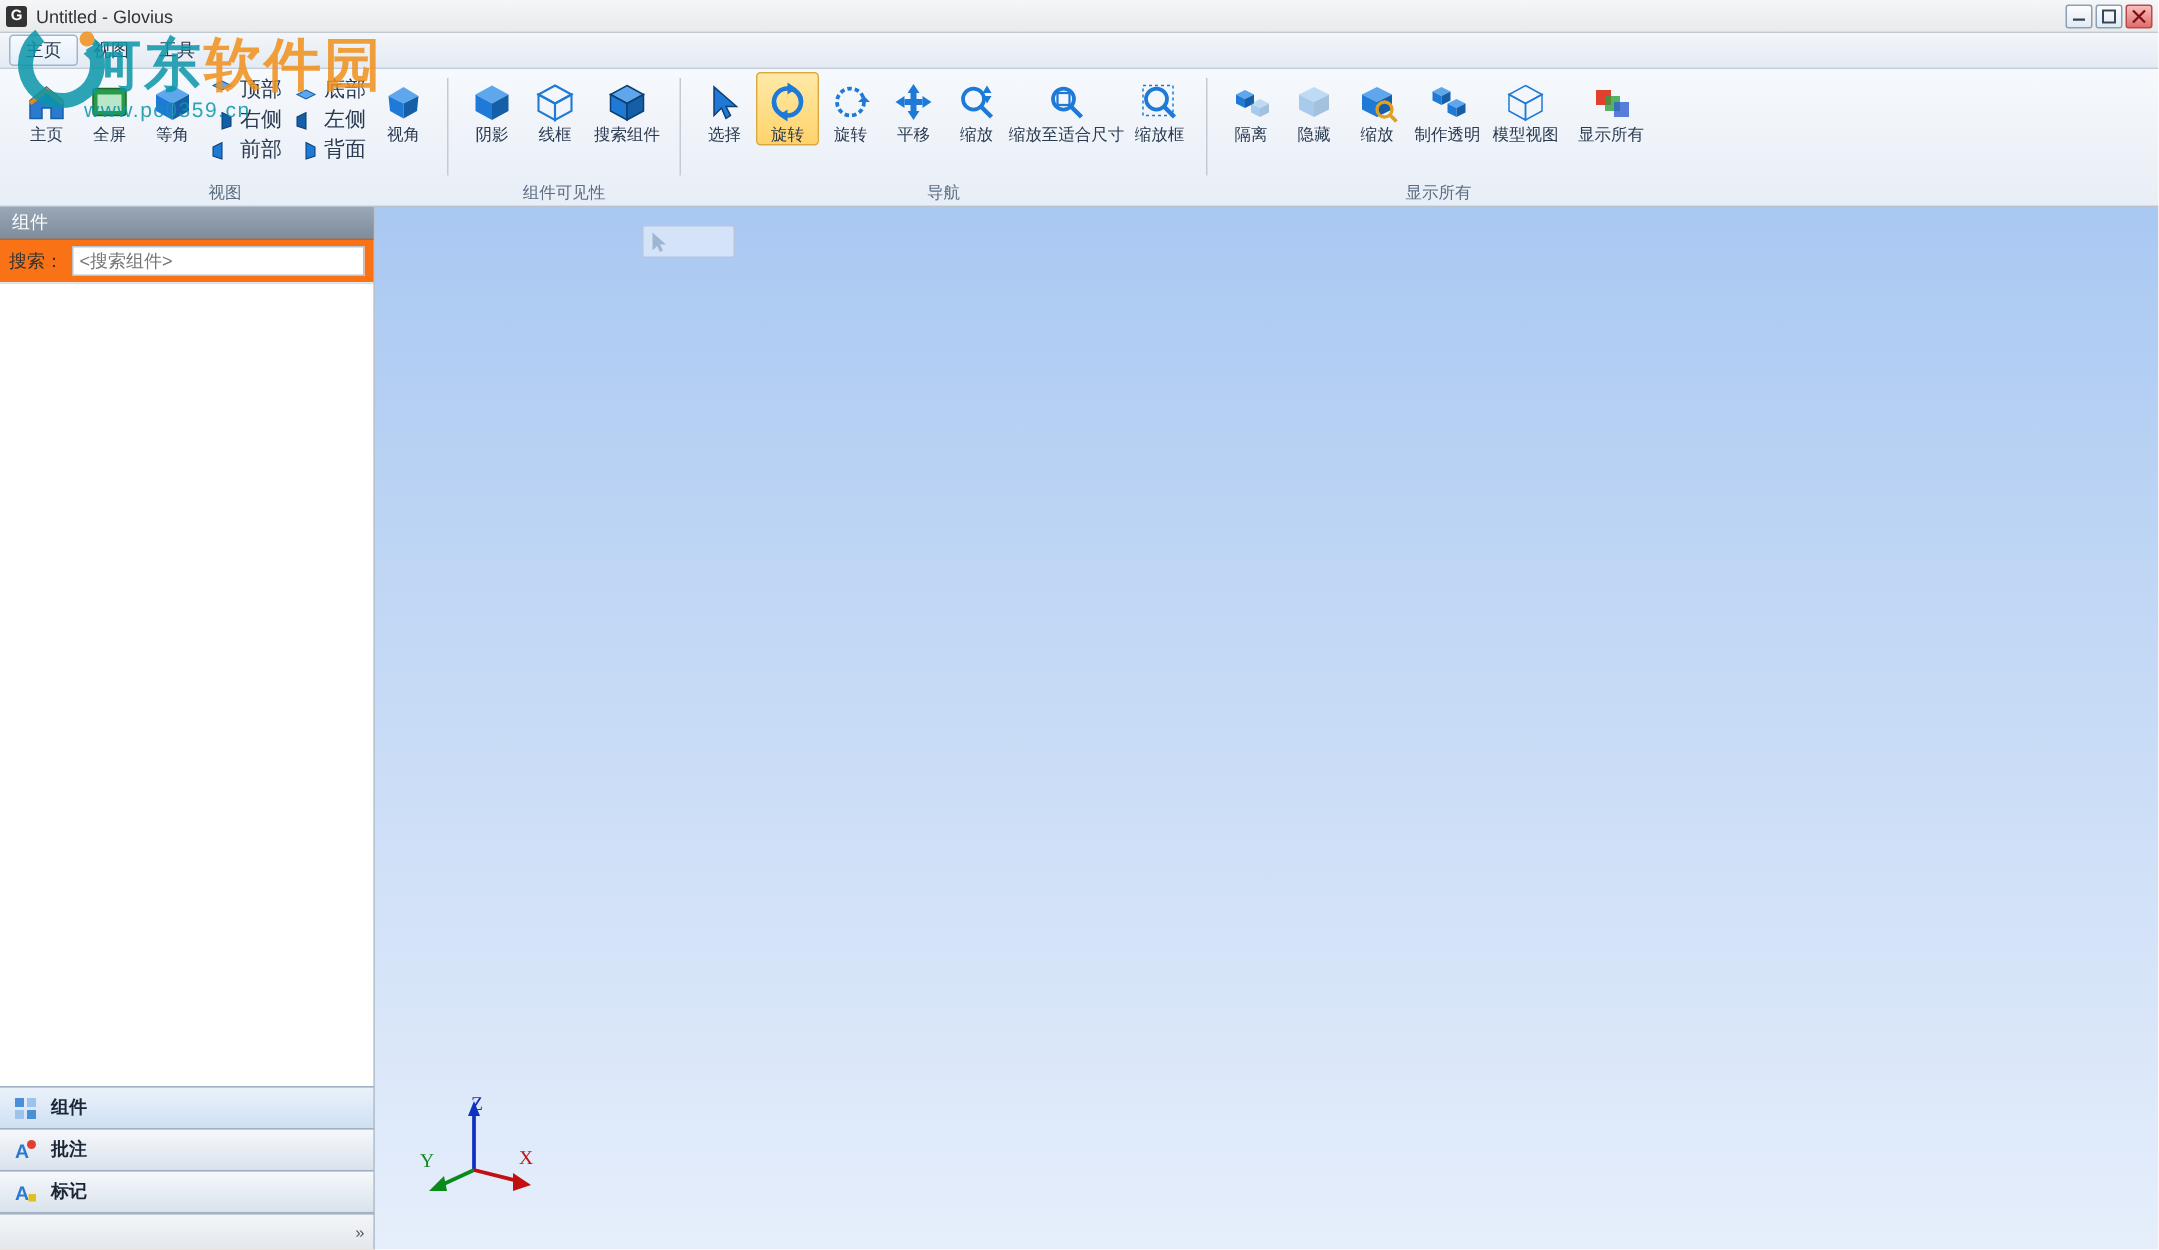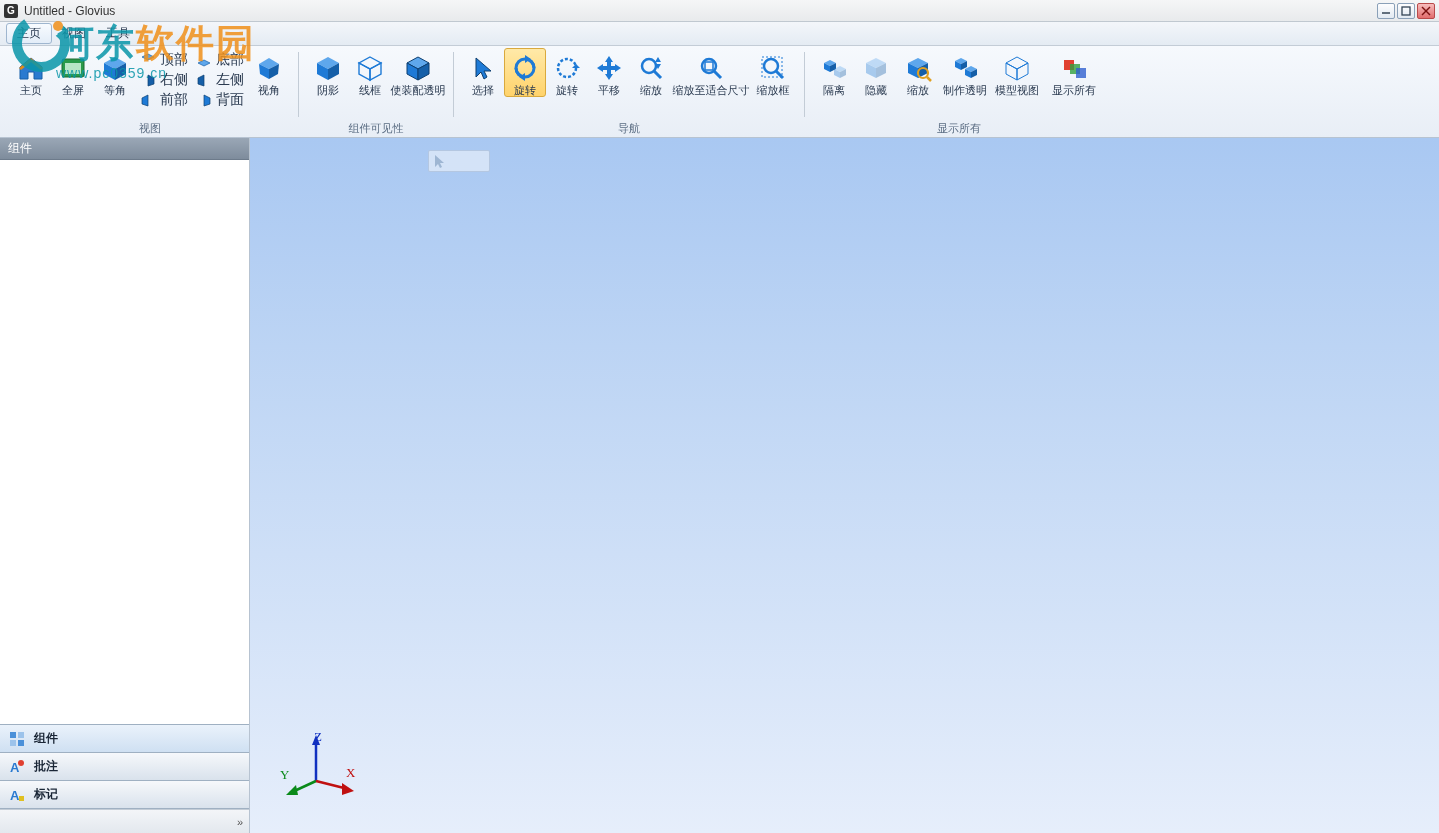--- a/index.html
+++ b/index.html
@@ -235,21 +235,21 @@
         <div class="lbl">线框</div>
       </div>
       <div class="bigbtn" style="width:54px">
         <div class="ico">
             <svg width="28" height="28">
               <polygon points="14,3 25,9 14,15 3,9" class="cube-blue-l" stroke="#0d3f70"></polygon>
               <polygon points="3,9 14,15 14,26 3,20" class="cube-blue" stroke="#0d3f70"></polygon>
               <polygon points="25,9 14,15 14,26 25,20" class="cube-blue-d" stroke="#0d3f70"></polygon>
             </svg>
           </div>
-        <div class="lbl">使装配透明</div>
+        <div class="lbl">搜索组件</div>
       </div>
     </div>
     <div class="group-label">组件可见性</div>
   </div>
 
   <div class="sep"></div>
 
   <div class="group">
     <div class="group-row">
       <div class="bigbtn">
@@ -419,20 +419,24 @@
     </div>
     <div class="group-label">显示所有</div>
   </div>
 
 </div>
 
 <div class="body">
 
   <div class="sidebar">
     <div class="panel-title">组件</div>
+    <div class="search-row">
+      <span>搜索：</span>
+      <input type="text" placeholder="&lt;搜索组件&gt;" style="">
+    </div>
     <div class="tree-area"></div>
 
     <div class="acc">
       <div class="acc-item active">
         <span class="aico">
             <svg width="16" height="16">
               <rect x="1" y="1" width="6" height="6" fill="#4a90d9"></rect>
               <rect x="9" y="1" width="6" height="6" fill="#9cc3eb"></rect>
               <rect x="1" y="9" width="6" height="6" fill="#9cc3eb"></rect>
               <rect x="9" y="9" width="6" height="6" fill="#4a90d9"></rect>

